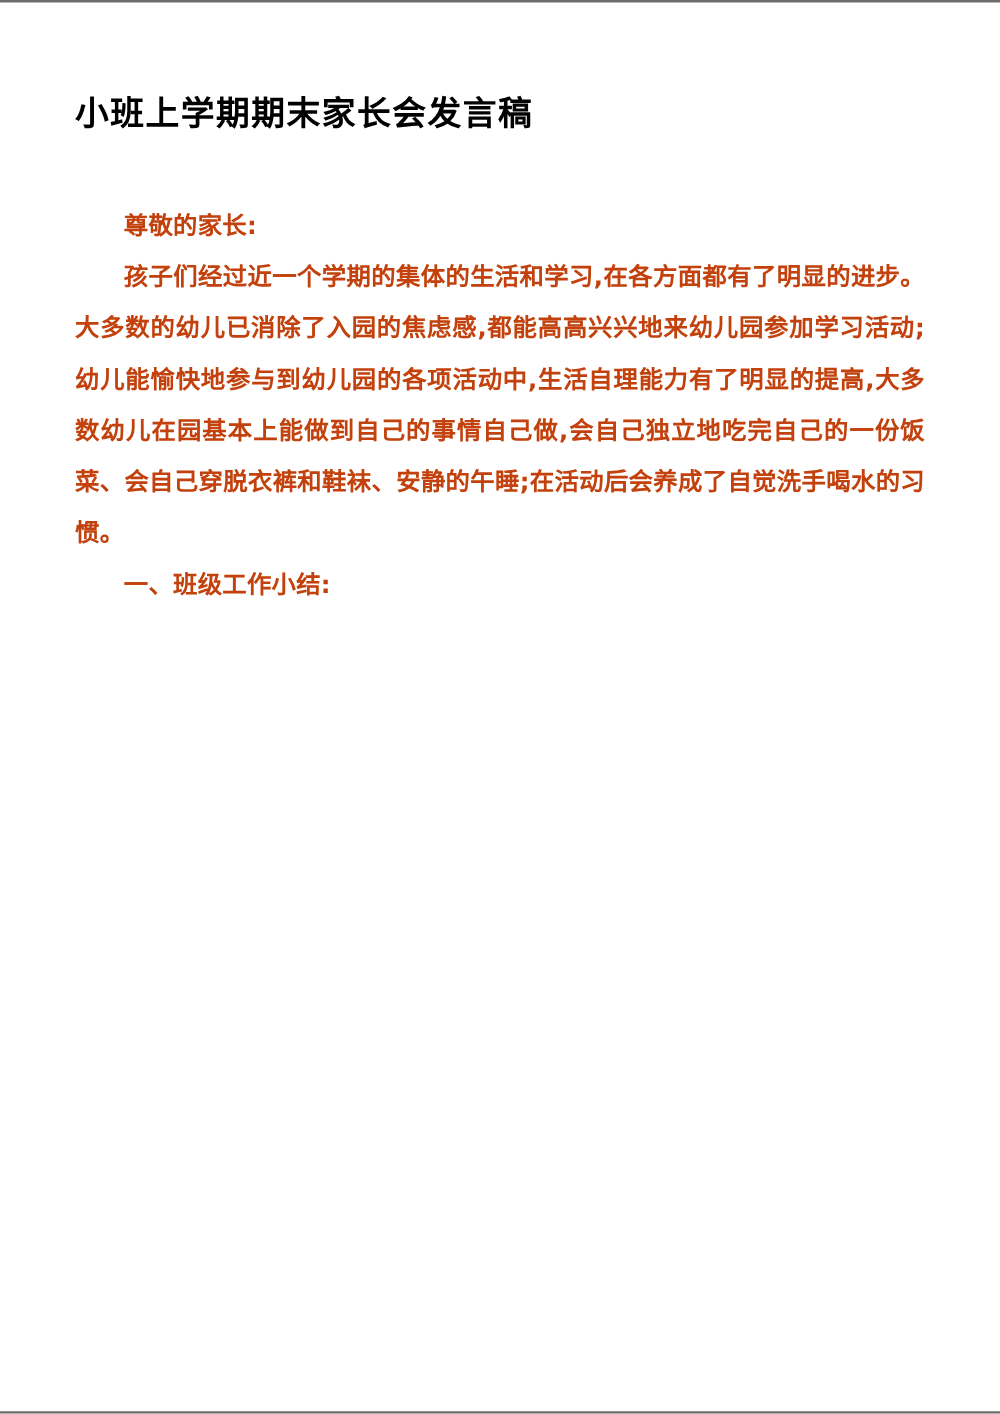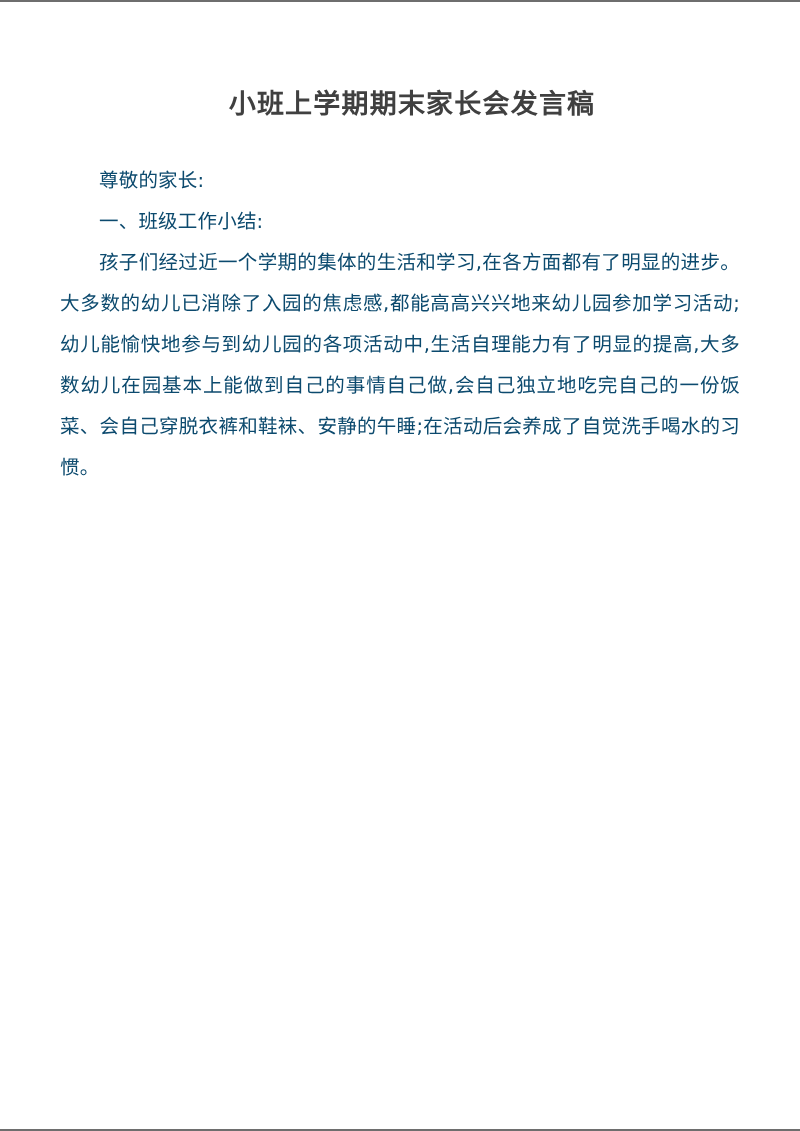--- a/index.html
+++ b/index.html
@@ -23,46 +23,46 @@
 
   .page-inner {
     position: absolute;
     left: 60px;
     top: 0;
     width: 680px;
     height: 100%;
   }
 
   .doc-title {
-    margin: 12px;
+    margin: 0;
     padding: 0;
-    text-align: center;
+    text-align: left;
     font-size: 27px;
     font-weight: 700;
-    color: #404040;
+    color: #000000;
     letter-spacing: 1.2px;
     line-height: 1.3;
     position: absolute;
     top: 72px;
     left: 0;
     width: 680px;
   }
 
   .body-block {
     position: absolute;
     top: 158px;
     left: 0;
     width: 680px;
   }
 
   .para {
     margin: 0 0 0 0;
     font-size: 19.5px;
-    font-weight: 400;
-    color: #0c4a6e;
+    font-weight: 700;
+    color: #c2410c;
     line-height: 41px;
     text-align: justify;
     text-justify: inter-ideograph;
     letter-spacing: 0.2px;
     word-break: break-all;
   }
 
   .para.indent {
     text-indent: 2em;
   }
@@ -85,22 +85,22 @@
 <div class="page">
   <div class="page-inner">
 
     <h1 class="doc-title">小班上学期期末家长会发言稿</h1>
 
     <div class="body-block">
 
       <p class="para salutation">尊敬的家长:</p>
 
 
+      <p class="para indent">孩子们经过近一个学期的集体的生活和学习,在各方面都有了明显的进步。大多数的幼儿已消除了入园的焦虑感,都能高高兴兴地来幼儿园参加学习活动;幼儿能愉快地参与到幼儿园的各项活动中,生活自理能力有了明显的提高,大多数幼儿在园基本上能做到自己的事情自己做,会自己独立地吃完自己的一份饭菜、会自己穿脱衣裤和鞋袜、安静的午睡;在活动后会养成了自觉洗手喝水的习惯。</p>
+
       <p class="para heading">一、班级工作小结:</p>
-
-      <p class="para indent">孩子们经过近一个学期的集体的生活和学习,在各方面都有了明显的进步。大多数的幼儿已消除了入园的焦虑感,都能高高兴兴地来幼儿园参加学习活动;幼儿能愉快地参与到幼儿园的各项活动中,生活自理能力有了明显的提高,大多数幼儿在园基本上能做到自己的事情自己做,会自己独立地吃完自己的一份饭菜、会自己穿脱衣裤和鞋袜、安静的午睡;在活动后会养成了自觉洗手喝水的习惯。</p>
 
       <div class="spacer-line"></div>
 
 
     </div>
   </div>
 </div>
 
 </body></html>

